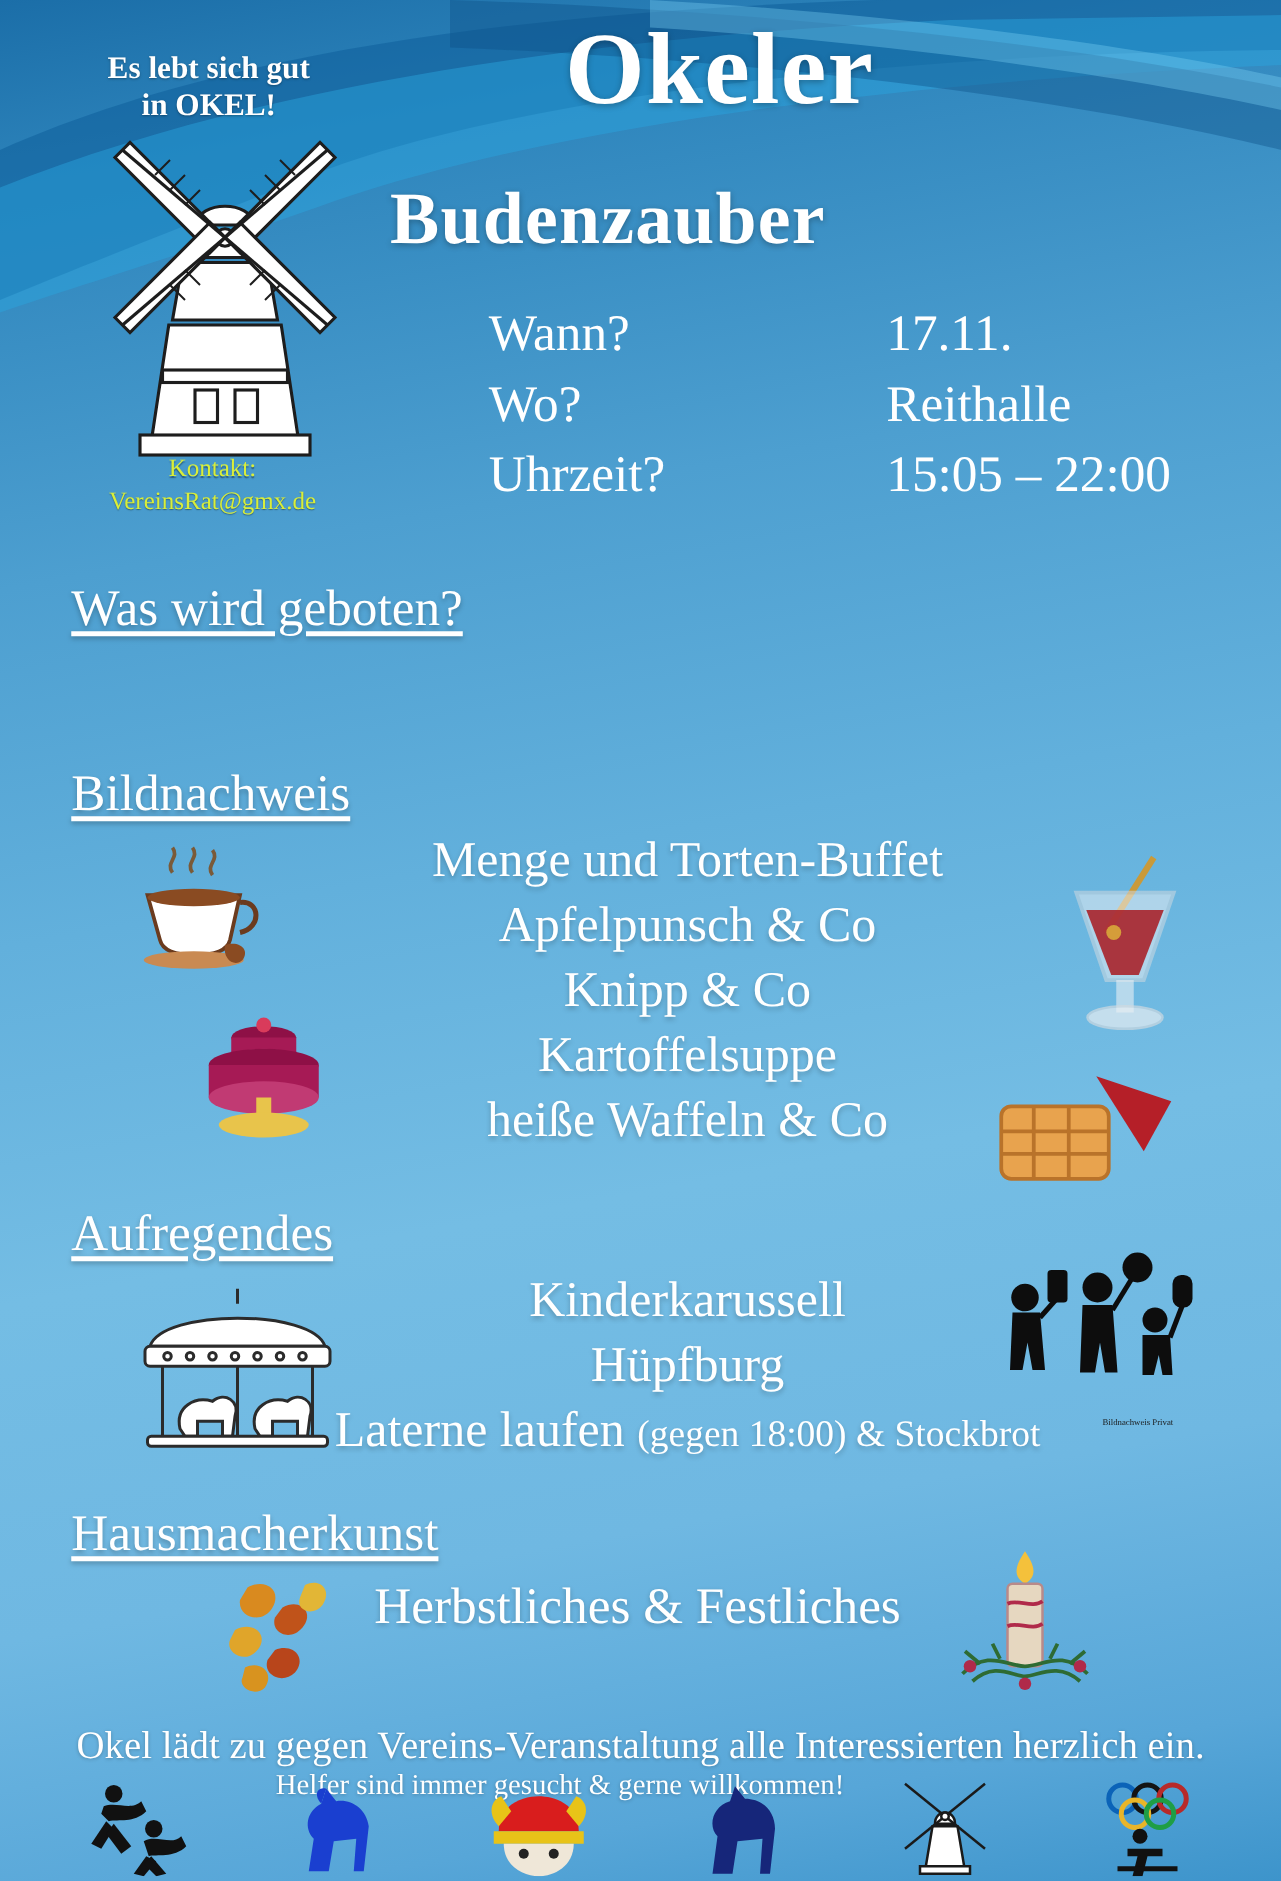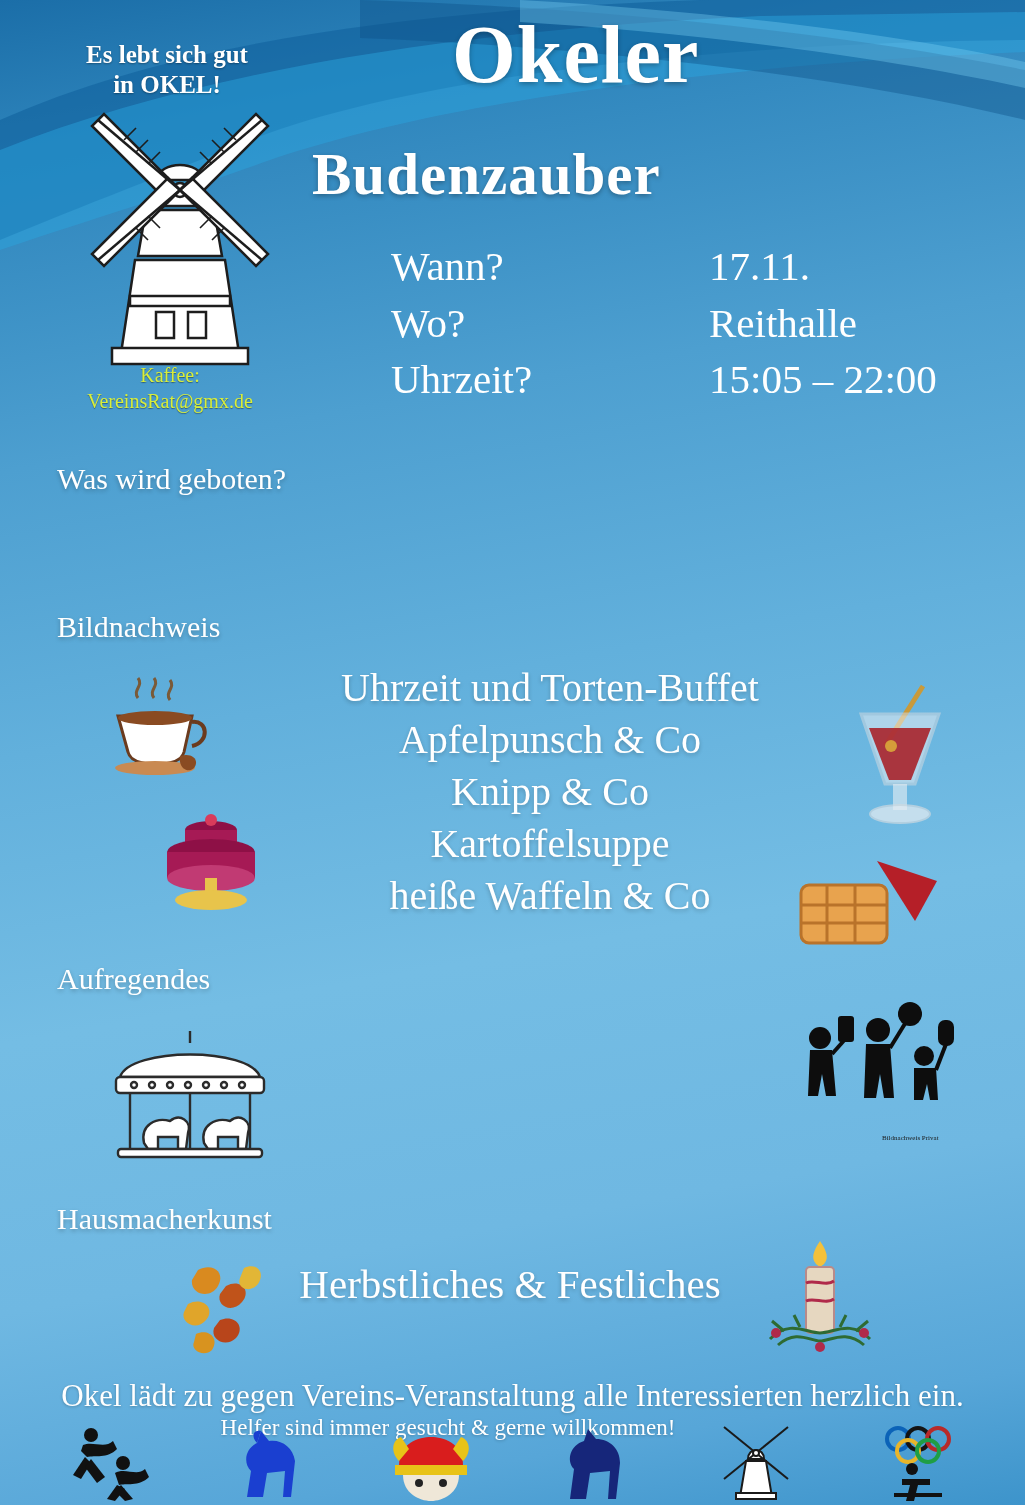--- a/index.html
+++ b/index.html
@@ -79,21 +79,22 @@
     font-size: 41px;
     line-height: 1.38;
   }
   .qa-row { display: flex; margin-left: 39px; }
   .qa-q { width: 318px; }
   .qa-a { flex: 1; }
 
   
   .section-head {
     position: absolute;
-    font-size: 30px;
+    font-size: 41px;
+    text-decoration: underline;
     text-underline-offset: 5px;
     text-shadow: 0 2px 4px rgba(0,0,0,.25);
   }
   .block {
     position: absolute;
     text-align: center;
     font-size: 40px;
     line-height: 1.30;
     text-shadow: 0 2px 4px rgba(0,0,0,.22);
   }
@@ -201,21 +202,21 @@
             <line x1="152" y1="180" x2="164" y2="168"></line>
             <line x1="100" y1="168" x2="88" y2="156"></line>
             <line x1="88" y1="180" x2="76" y2="168"></line>
           </g>
         </g>
       </g>
     </svg>
   </div>
 
   <div class="contact">
-    <div>Kaffee:</div>
+    <div>Kontakt:</div>
     <div>VereinsRat@gmx.de</div>
   </div>
 
   <div class="title1">Okeler</div>
   <div class="title2">Budenzauber</div>
 
   <div class="qa">
     <div class="qa-row">
       <div class="qa-q">Wann?</div>
       <div class="qa-a">17.11.</div>
@@ -227,28 +228,36 @@
     <div class="qa-row">
       <div class="qa-q">Uhrzeit?</div>
       <div class="qa-a">15:05 – 22:00</div>
     </div>
   </div>
 
   <div class="section-head" id="offer-head">Was wird geboten?</div>
 
   <div class="section-head" id="kul-head">Bildnachweis</div>
   <div class="block" id="kul-list">
-    <div>Uhrzeit und Torten-Buffet</div>
+    <div>Menge und Torten-Buffet</div>
     <div>Apfelpunsch &amp; Co</div>
     <div>Knipp &amp; Co</div>
     <div>Kartoffelsuppe</div>
     <div>heiße Waffeln &amp; Co</div>
   </div>
 
   <div class="section-head" id="auf-head">Aufregendes</div>
+  <div class="block" id="auf-list">
+    <div>Kinderkarussell</div>
+    <div>Hüpfburg</div>
+    <div>
+      <span>Laterne laufen</span>
+      <span class="small">(gegen 18:00) &amp; Stockbrot</span>
+    </div>
+  </div>
 
   <div class="section-head" id="haus-head">Hausmacherkunst</div>
   <div class="block" id="haus-text">Herbstliches &amp; Festliches</div>
 
   <div class="ill" id="ill-coffee">
     <svg width="120" height="110" viewBox="0 0 120 110">
       <g fill="none" stroke="#5a3b20" stroke-width="3">
         <path d="M42,26 C36,18 48,14 42,6" stroke="#7a5a38"></path>
         <path d="M58,26 C52,18 64,14 58,6" stroke="#7a5a38"></path>
         <path d="M74,28 C68,20 80,16 74,8" stroke="#7a5a38"></path>

